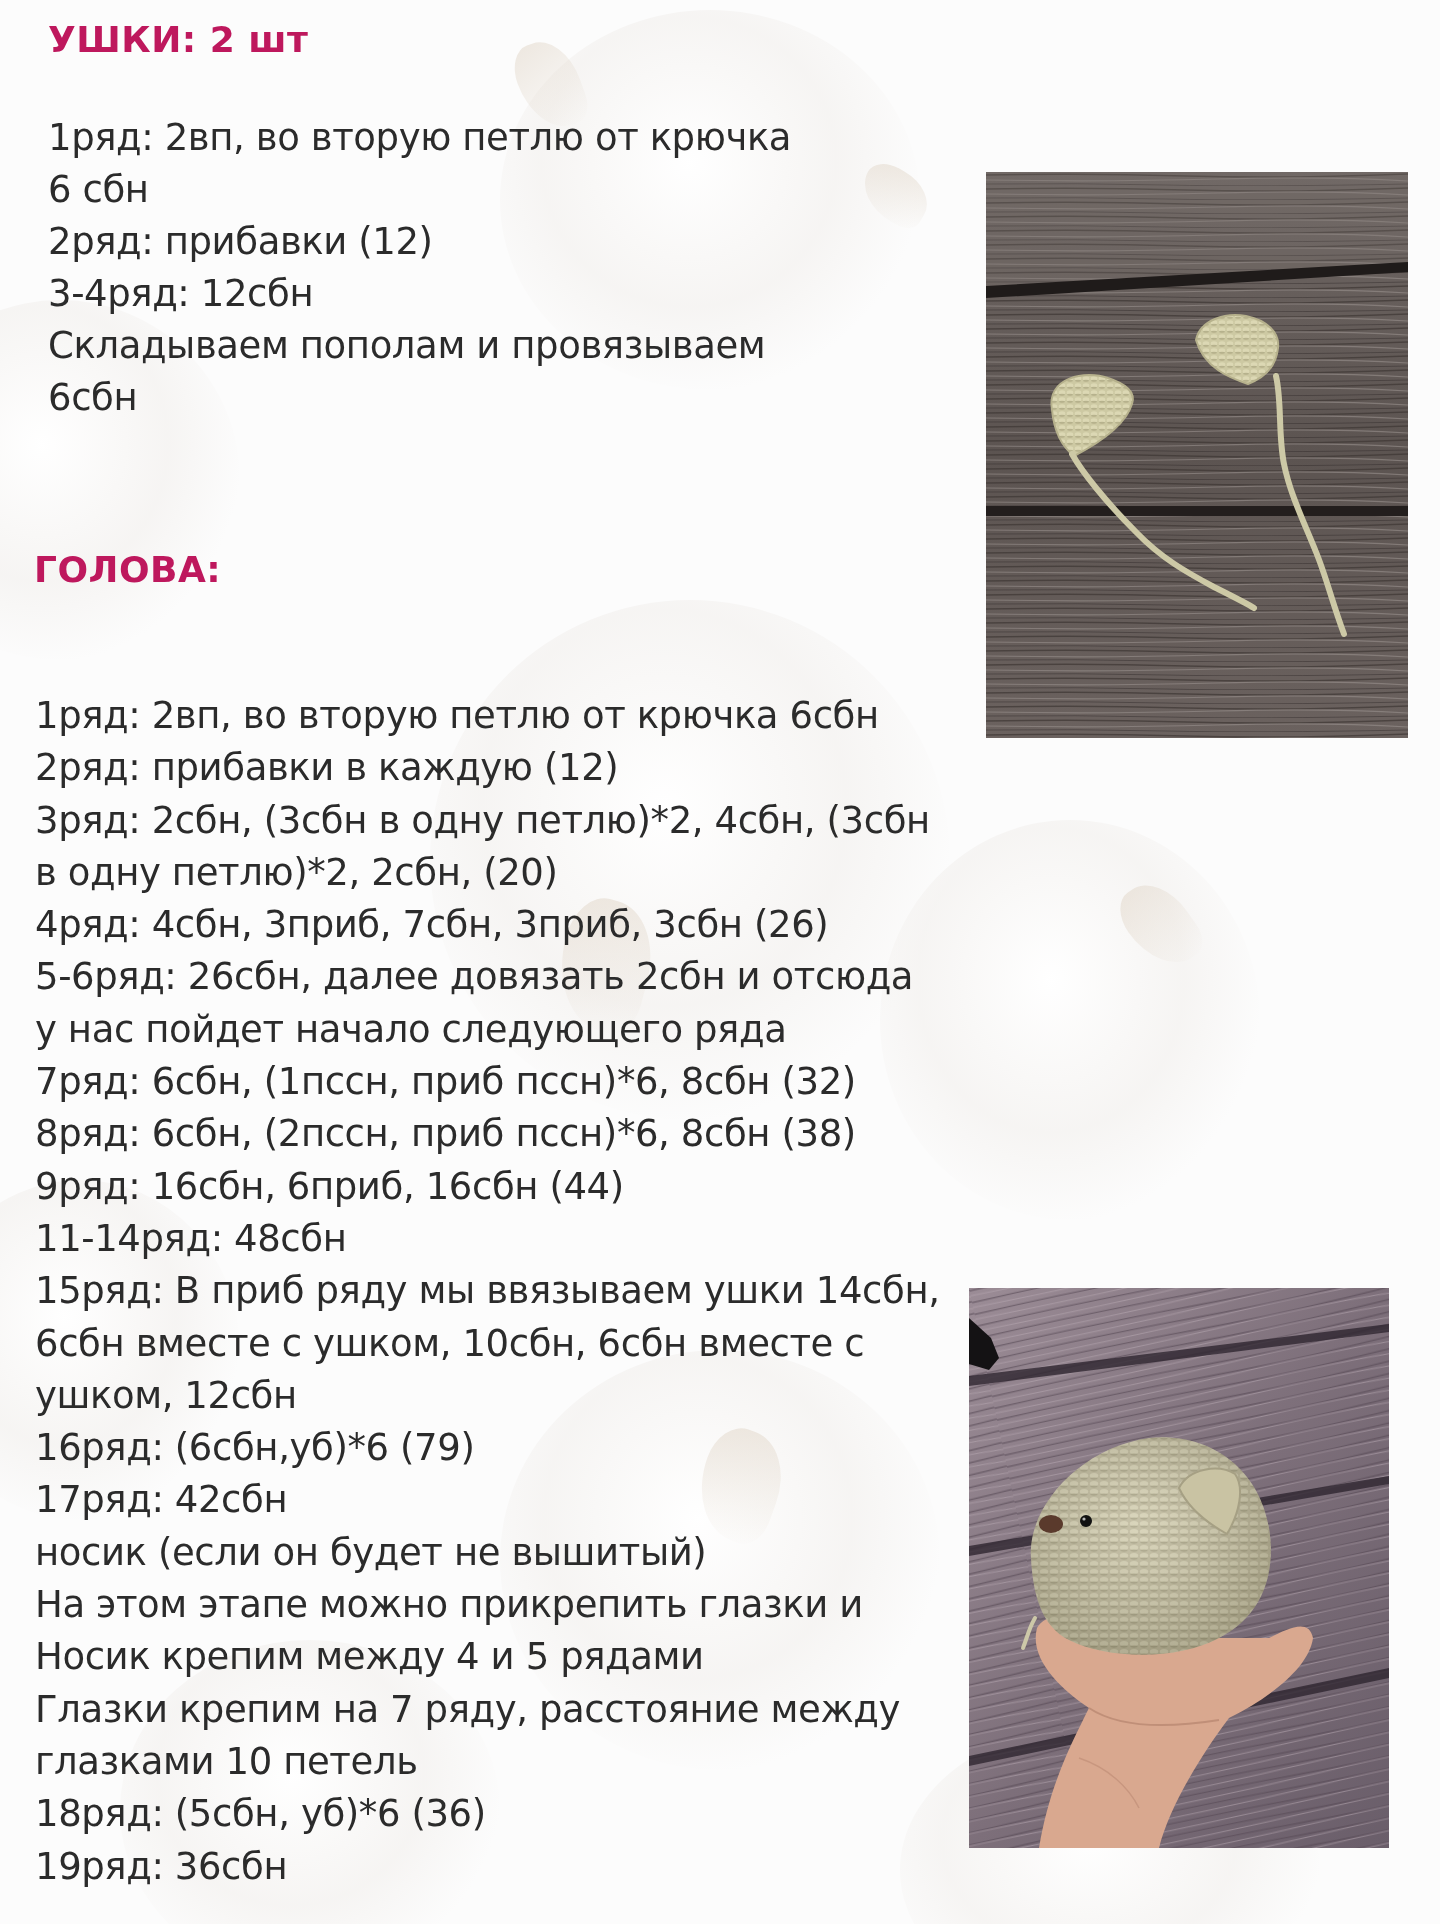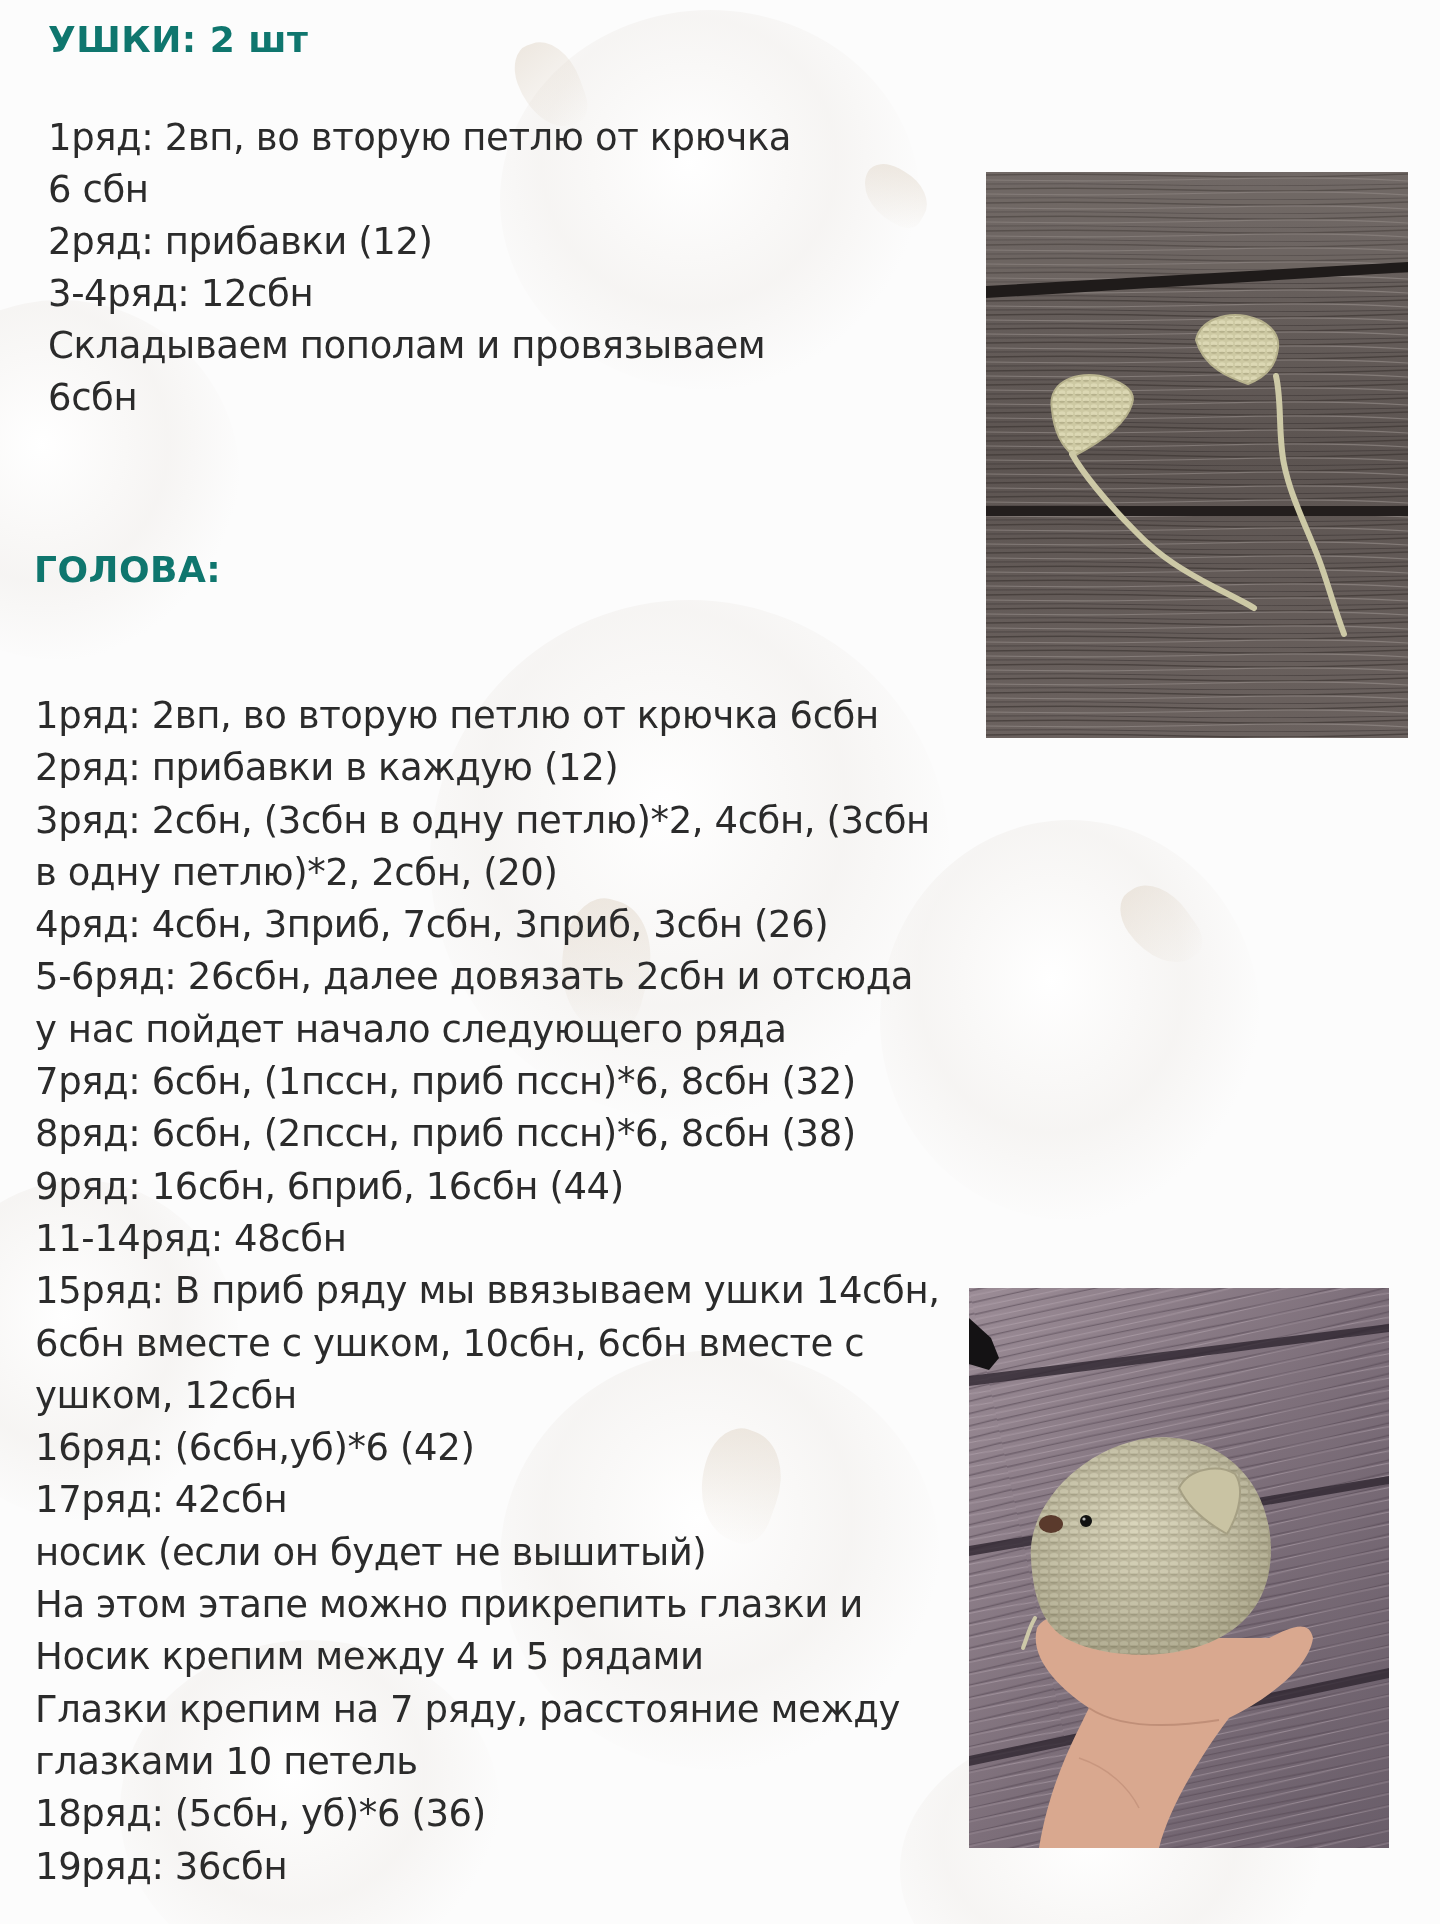--- a/index.html
+++ b/index.html
@@ -24,21 +24,21 @@
   }
   .petal {
     position: absolute;
     background: linear-gradient(160deg, rgba(225,214,200,0.55), rgba(240,236,230,0));
     border-radius: 40% 60% 30% 70%;
     pointer-events: none;
   }
   .heading {
     position: absolute;
     font-weight: bold;
-    color: #0f766e;
+    color: #be185d;
     white-space: nowrap;
     margin: 0;
     line-height: 1;
   }
   .h-ears {
     left: 48px;
     top: 22px;
     font-size: 36px;
     letter-spacing: 0.5px;
   }
@@ -170,21 +170,21 @@
     <li>4ряд: 4сбн, 3приб, 7сбн, 3приб, 3сбн (26)</li>
     <li>5-6ряд: 26сбн, далее довязать 2сбн и отсюда</li>
     <li>у нас пойдет начало следующего ряда</li>
     <li>7ряд: 6сбн, (1пссн, приб пссн)*6, 8сбн (32)</li>
     <li>8ряд: 6сбн, (2пссн, приб пссн)*6, 8сбн (38)</li>
     <li>9ряд: 16сбн, 6приб, 16сбн (44)</li>
     <li>11-14ряд: 48сбн</li>
     <li>15ряд: В приб ряду мы ввязываем ушки 14сбн,</li>
     <li>6сбн вместе с ушком, 10сбн, 6сбн вместе с</li>
     <li>ушком, 12сбн</li>
-    <li>16ряд: (6сбн,уб)*6 (42)</li>
+    <li>16ряд: (6сбн,уб)*6 (79)</li>
     <li>17ряд: 42сбн</li>
     <li>носик (если он будет не вышитый)</li>
     <li>На этом этапе можно прикрепить глазки и</li>
     <li>Носик крепим между 4 и 5 рядами</li>
     <li>Глазки крепим на 7 ряду, расстояние между</li>
     <li>глазками 10 петель</li>
     <li>18ряд: (5сбн, уб)*6 (36)</li>
     <li>19ряд: 36сбн</li>
   </ul>
 

